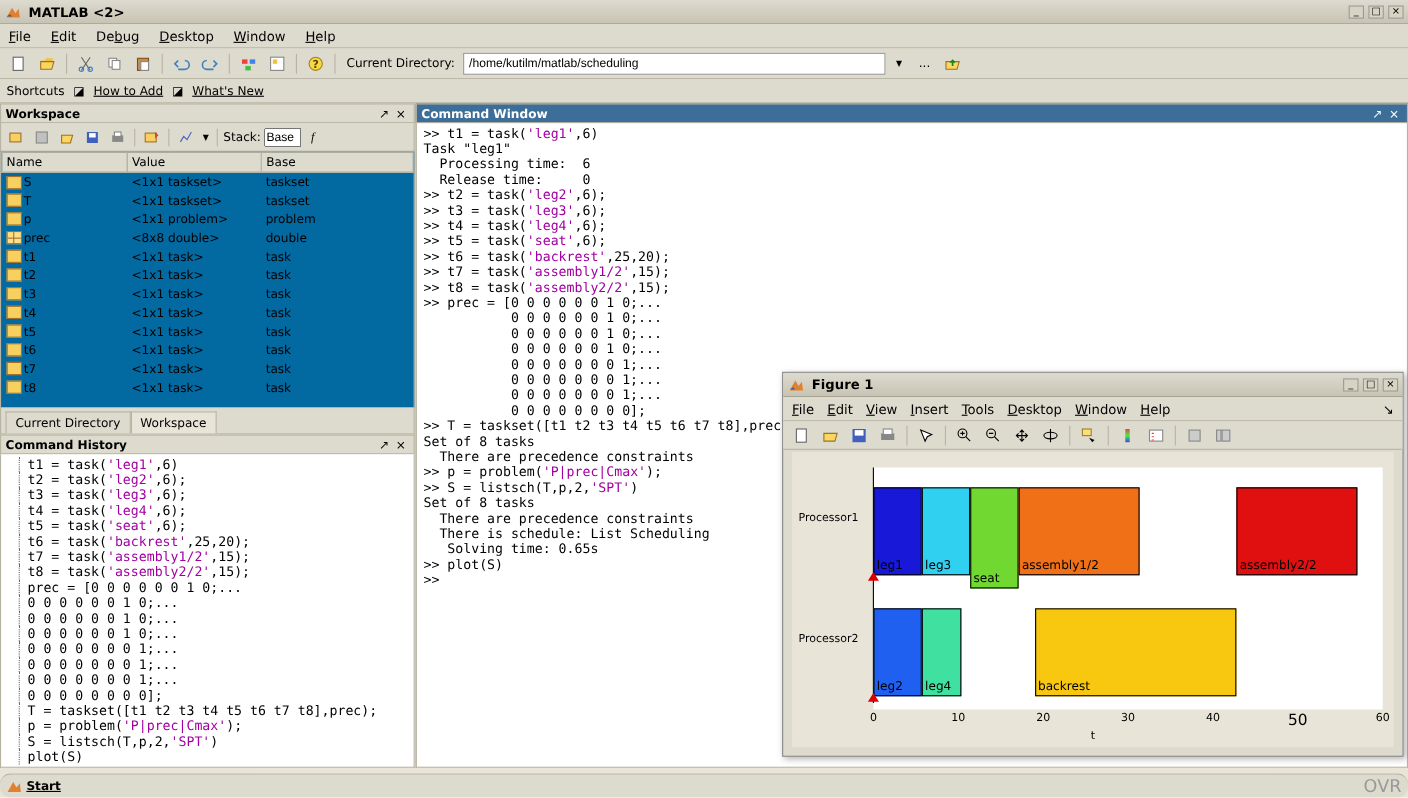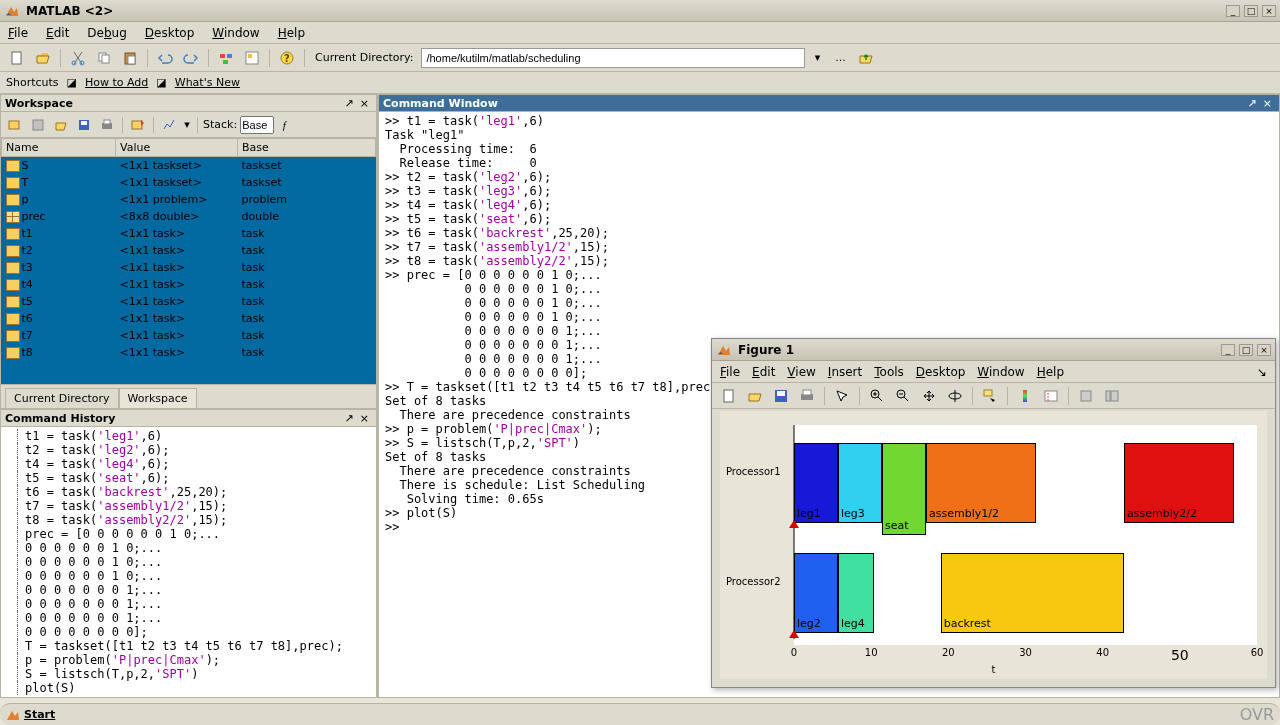--- a/index.html
+++ b/index.html
@@ -333,20 +333,21 @@
 
     <div style="flex:1;display:flex;flex-direction:column">
       <div class="panel-hdr">
         <span>Command History</span>
         <span class="ctl">↗</span>
         <span class="ctl2">×</span>
       </div>
       <div class="cmd-hist" id="cmd-hist">
           <div class="line">t1 = task(<span class="str">'leg1'</span>,6)</div>
           <div class="line">t2 = task(<span class="str">'leg2'</span>,6);</div>
+          <div class="line">t3 = task(<span class="str">'leg3'</span>,6);</div>
           <div class="line">t4 = task(<span class="str">'leg4'</span>,6);</div>
           <div class="line">t5 = task(<span class="str">'seat'</span>,6);</div>
           <div class="line">t6 = task(<span class="str">'backrest'</span>,25,20);</div>
           <div class="line">t7 = task(<span class="str">'assembly1/2'</span>,15);</div>
           <div class="line">t8 = task(<span class="str">'assembly2/2'</span>,15);</div>
           <div class="line">prec = [0 0 0 0 0 0 1 0;...</div>
           <div class="line">0 0 0 0 0 0 1 0;...</div>
           <div class="line">0 0 0 0 0 0 1 0;...</div>
           <div class="line">0 0 0 0 0 0 1 0;...</div>
           <div class="line">0 0 0 0 0 0 0 1;...</div>

